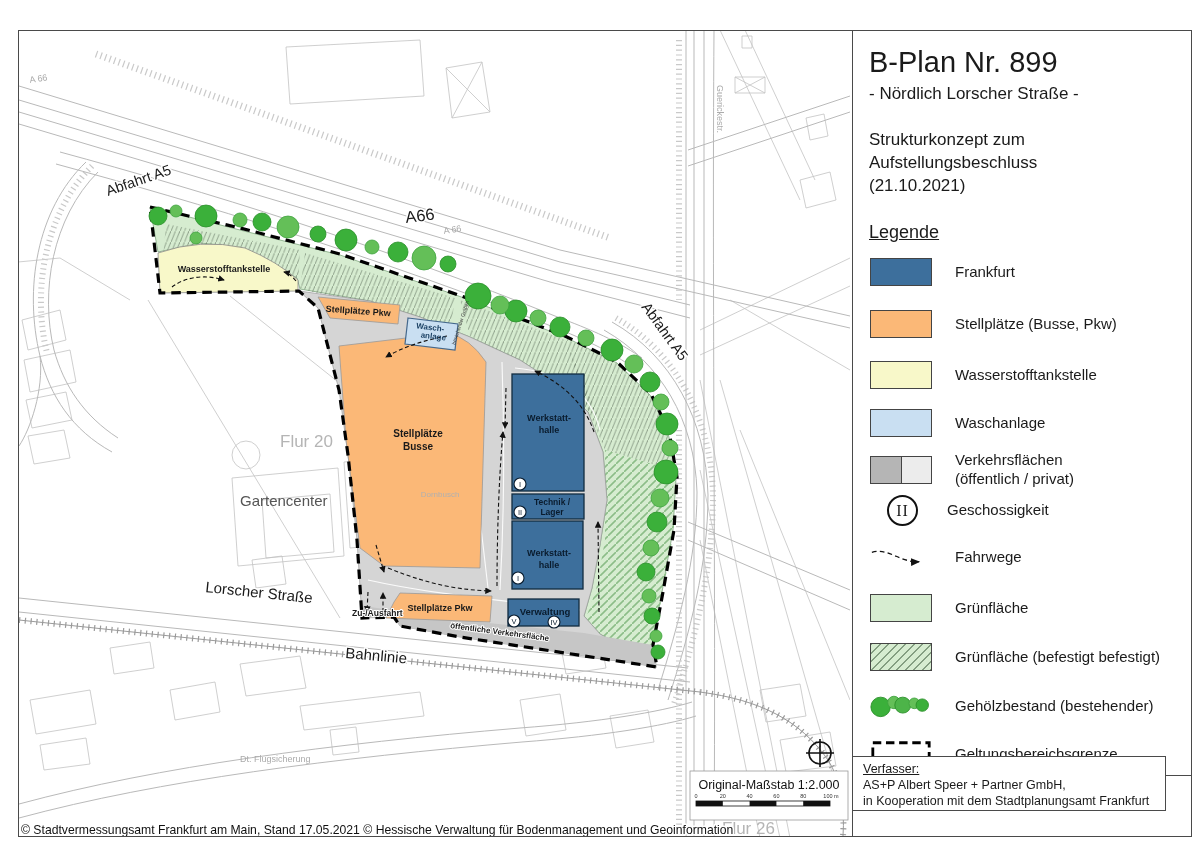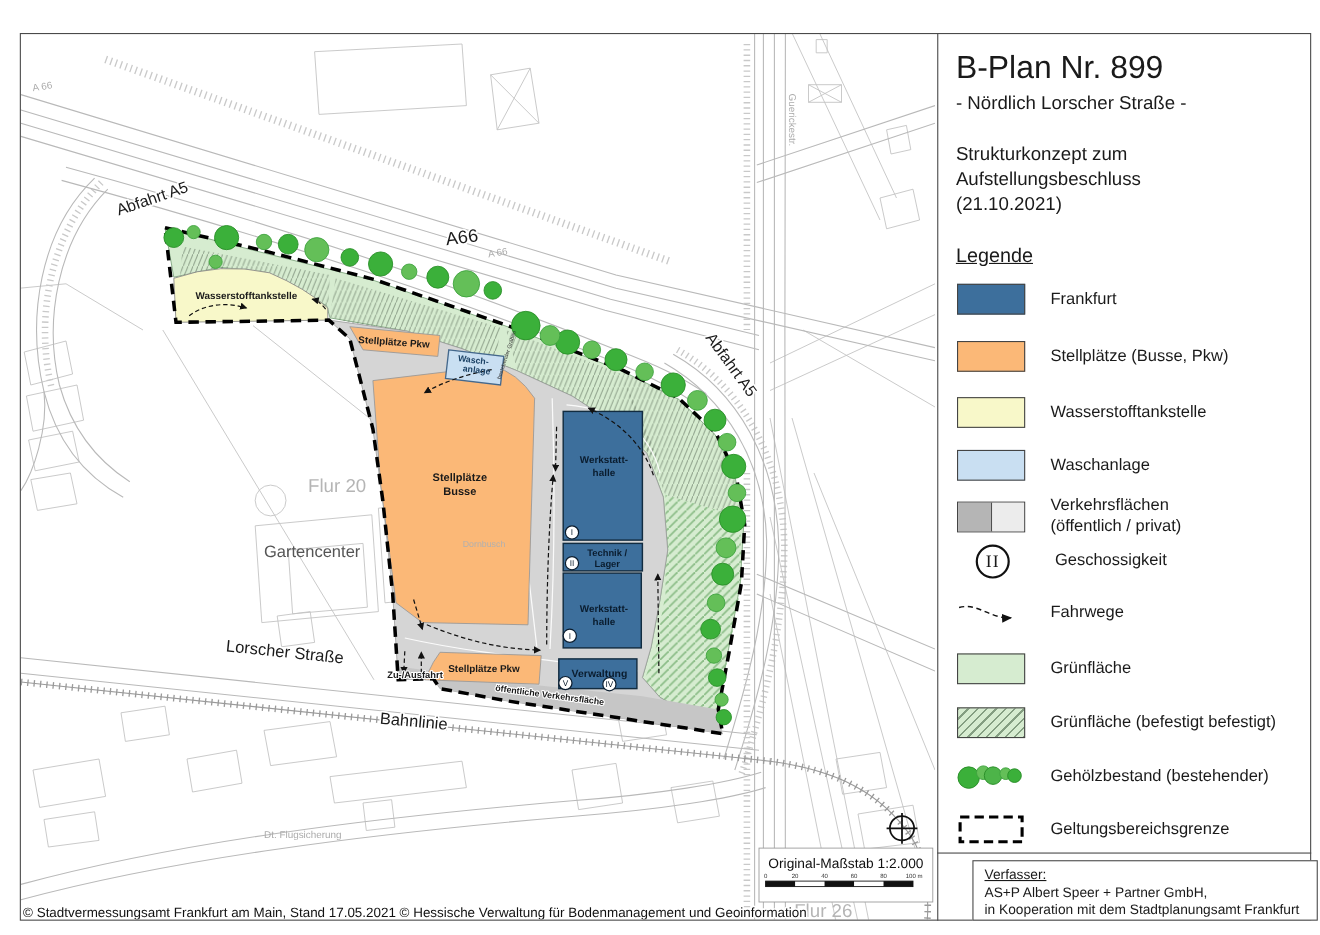--- a/index.html
+++ b/index.html
@@ -22,25 +22,25 @@
   .t-legende{left:869px;top:222px;font-size:18px;text-decoration:underline;}
   .lg-row{position:absolute;left:870px;display:flex;align-items:center;}
   .lg-label{margin-left:23px;font-size:15px;line-height:1.25;white-space:nowrap;}
   .sw{width:62px;height:28px;border:1px solid #444;box-sizing:border-box;flex:0 0 auto;}
   .sw-split{width:62px;height:28px;border:1px solid #444;box-sizing:border-box;display:flex;flex:0 0 auto;}
   .sw-split .half{width:50%;height:100%;}
   .sw-split .half.l{border-right:1px solid #444;}
   .sw-hatch{background-color:#d6ecd0;background-image:repeating-linear-gradient(135deg,rgba(64,94,64,.55) 0 1.4px,transparent 1.4px 6px);}
   .geschoss-circle{width:27px;height:27px;border:2px solid #111;border-radius:50%;display:flex;align-items:center;justify-content:center;
                    font-family:"Liberation Serif",serif;font-size:16px;letter-spacing:1px;flex:0 0 auto;margin-left:17px;}
-  .geschoss-label{margin-left:41px;}
+  .geschoss-label{margin-left:29px;}
   .icon-wrap{width:62px;display:flex;justify-content:flex-start;flex:0 0 auto;}
   
-  .verfasser-box{left:852px;top:782px;width:314px;height:55px;border:1.2px solid #4a4a4a;box-sizing:border-box;background:#fff;
-                 padding:4px 10px;font-size:12.5px;line-height:16px;margin-left:32px;}
+  .verfasser-box{left:852px;top:756px;width:314px;height:55px;border:1.2px solid #4a4a4a;box-sizing:border-box;background:#fff;
+                 padding:4px 10px;font-size:12.5px;line-height:16px;}
   .verfasser-box .vh{text-decoration:underline;}
 </style>
 </head>
 <body>
 
 <div id="stage">
 
   <svg id="map-svg" class="abs" width="831" height="805" viewBox="19 31 831 805">
     <defs>
       <pattern id="hatchDark" width="4.5" height="11" patternUnits="userSpaceOnUse">

